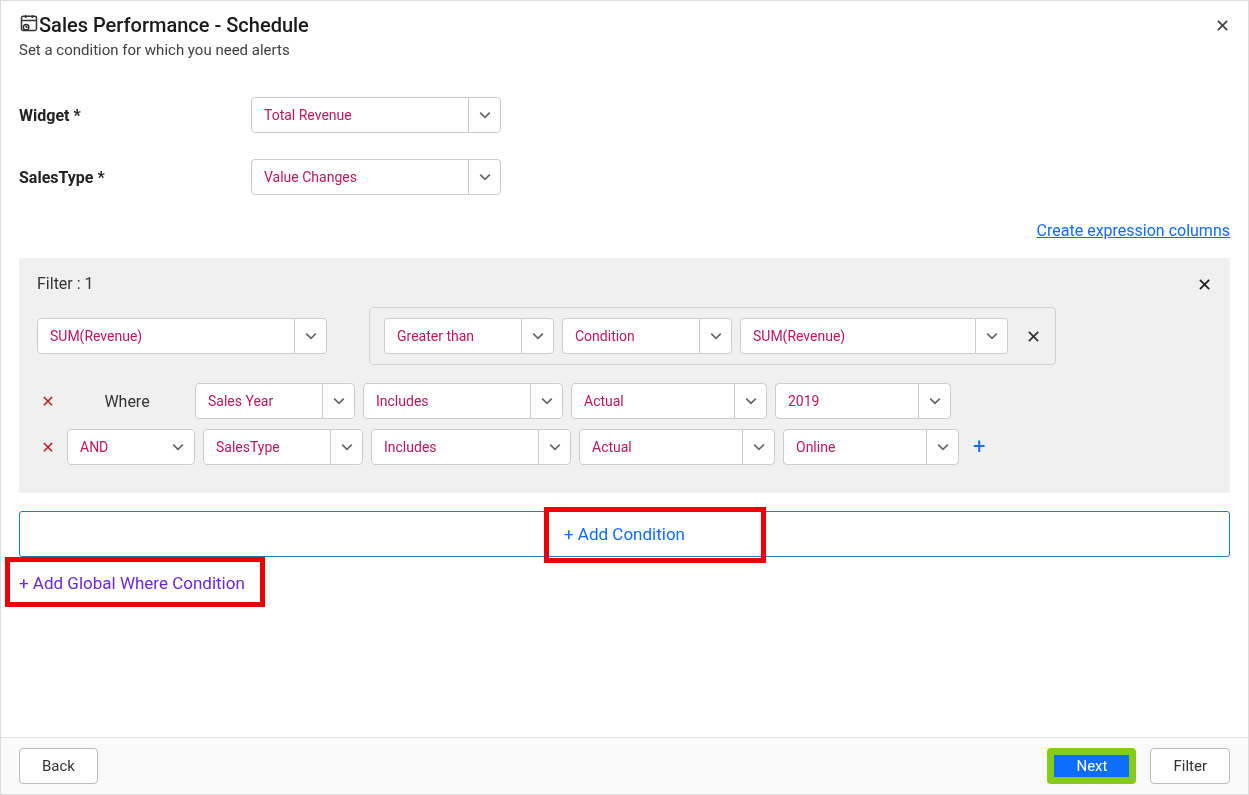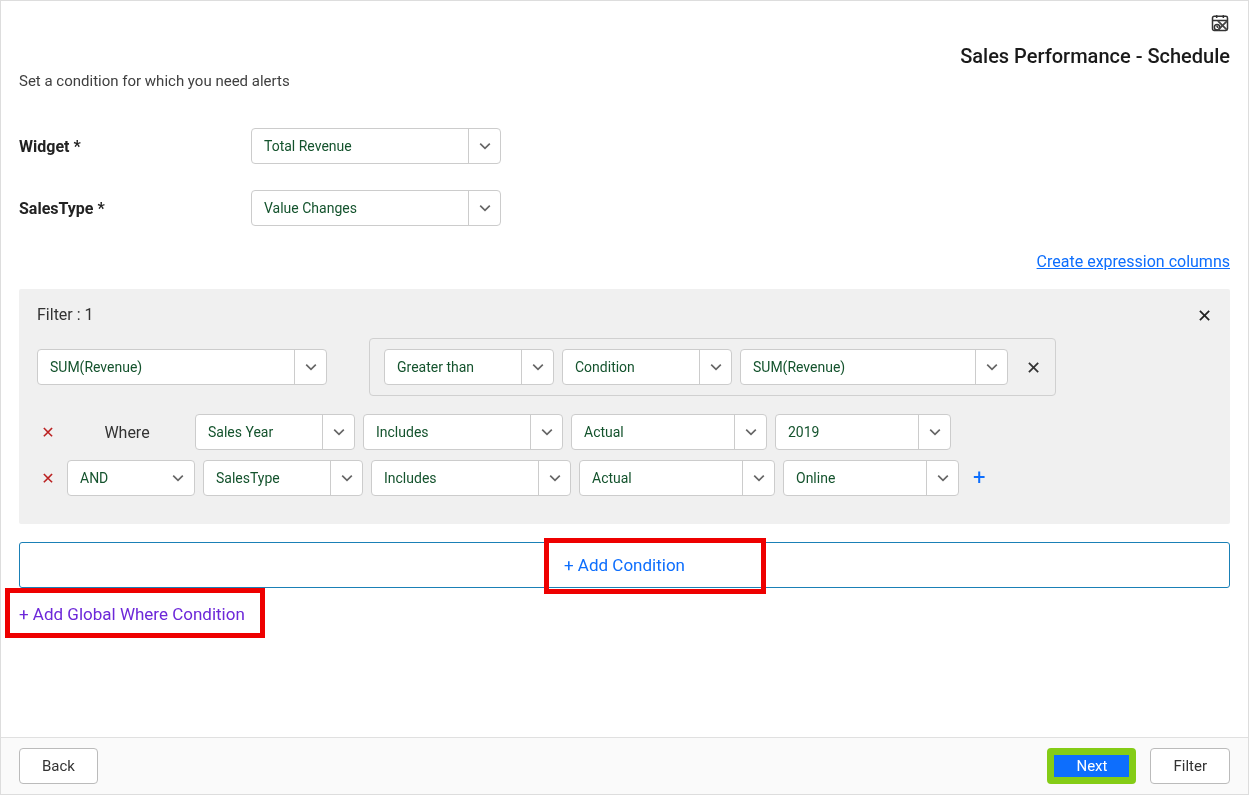--- a/index.html
+++ b/index.html
@@ -17,23 +17,22 @@
     position: relative;
     display: flex;
     flex-direction: column;
   }
   .dialog-header {
     padding: 12px 18px 8px 18px;
     position: relative;
   }
   .title-row {
     display: flex;
-    align-items: flex-end;
-    gap: 8px;
-    flex-direction: column;
+    align-items: flex-start;
+    gap: 0;
   }
   .title-row .cal-icon svg {
     width: 20px; height: 20px;
   }
   .title-row h2 {
     margin: 0;
     font-size: 20px;
     font-weight: 500;
     color: #1a1a1a;
   }
@@ -72,21 +71,21 @@
     background: #fff;
     height: 36px;
     cursor: pointer;
   }
   .select .sel-text {
     padding: 0 12px;
     flex: 1;
     white-space: nowrap;
     overflow: hidden;
     text-overflow: ellipsis;
-    color: #14532d;
+    color: #be185d;
   }
   .select .chev {
     width: 32px;
     display: flex;
     align-items: center;
     justify-content: center;
     border-left: 1px solid #ccc;
     height: 100%;
   }
   .select.small .chev { border-left: none; }

